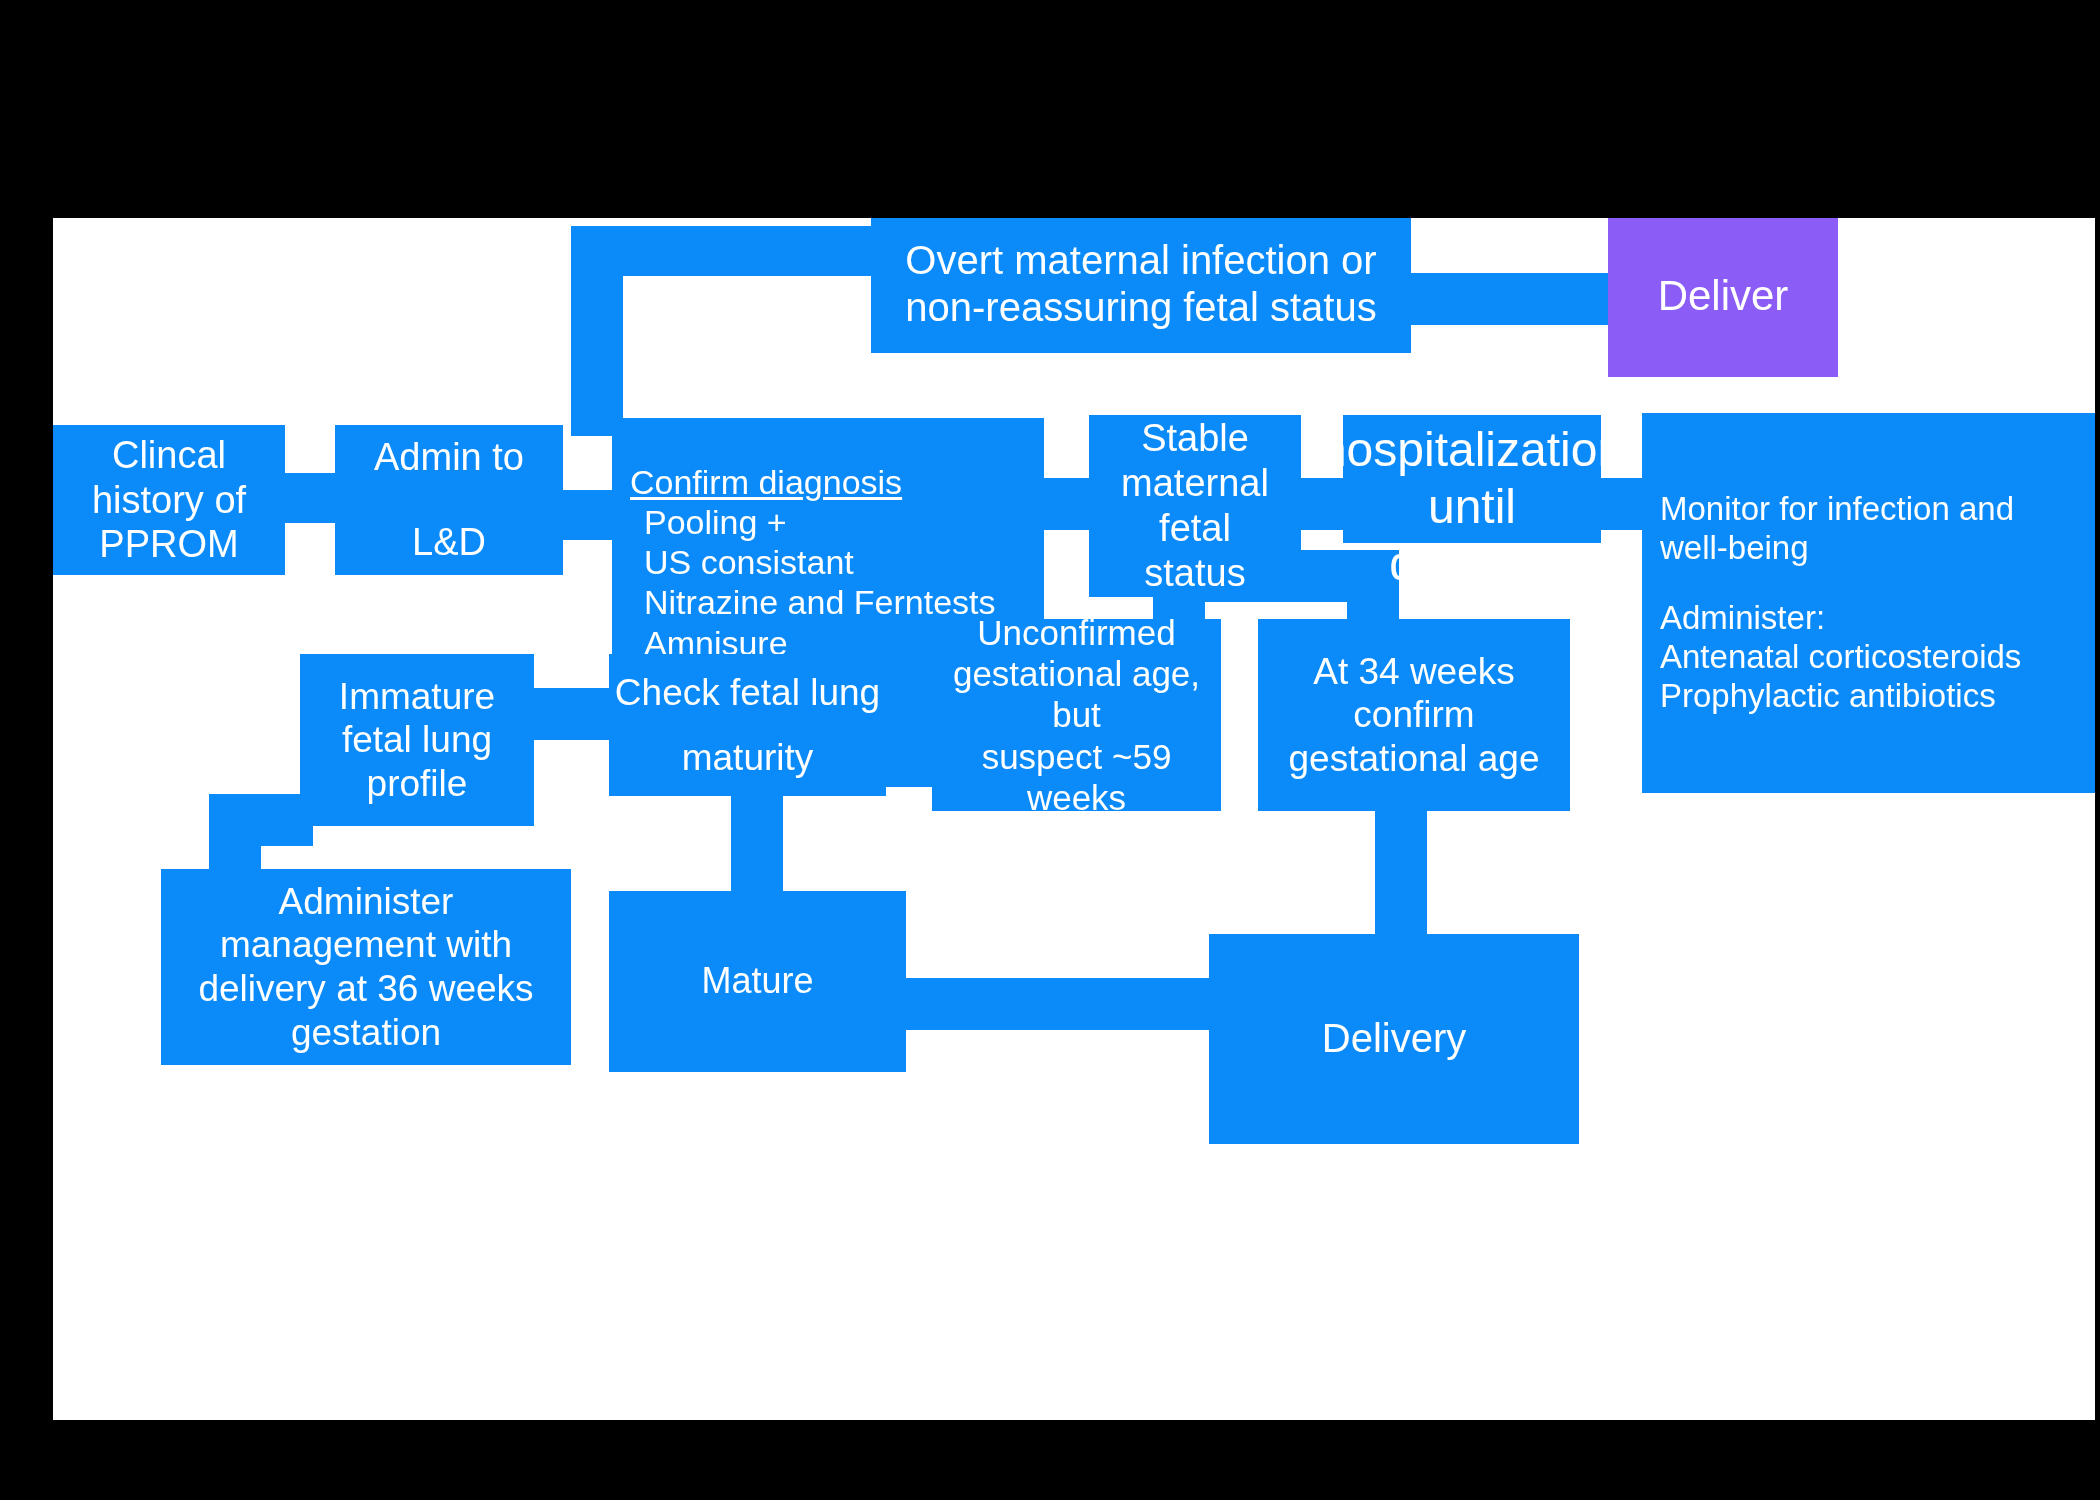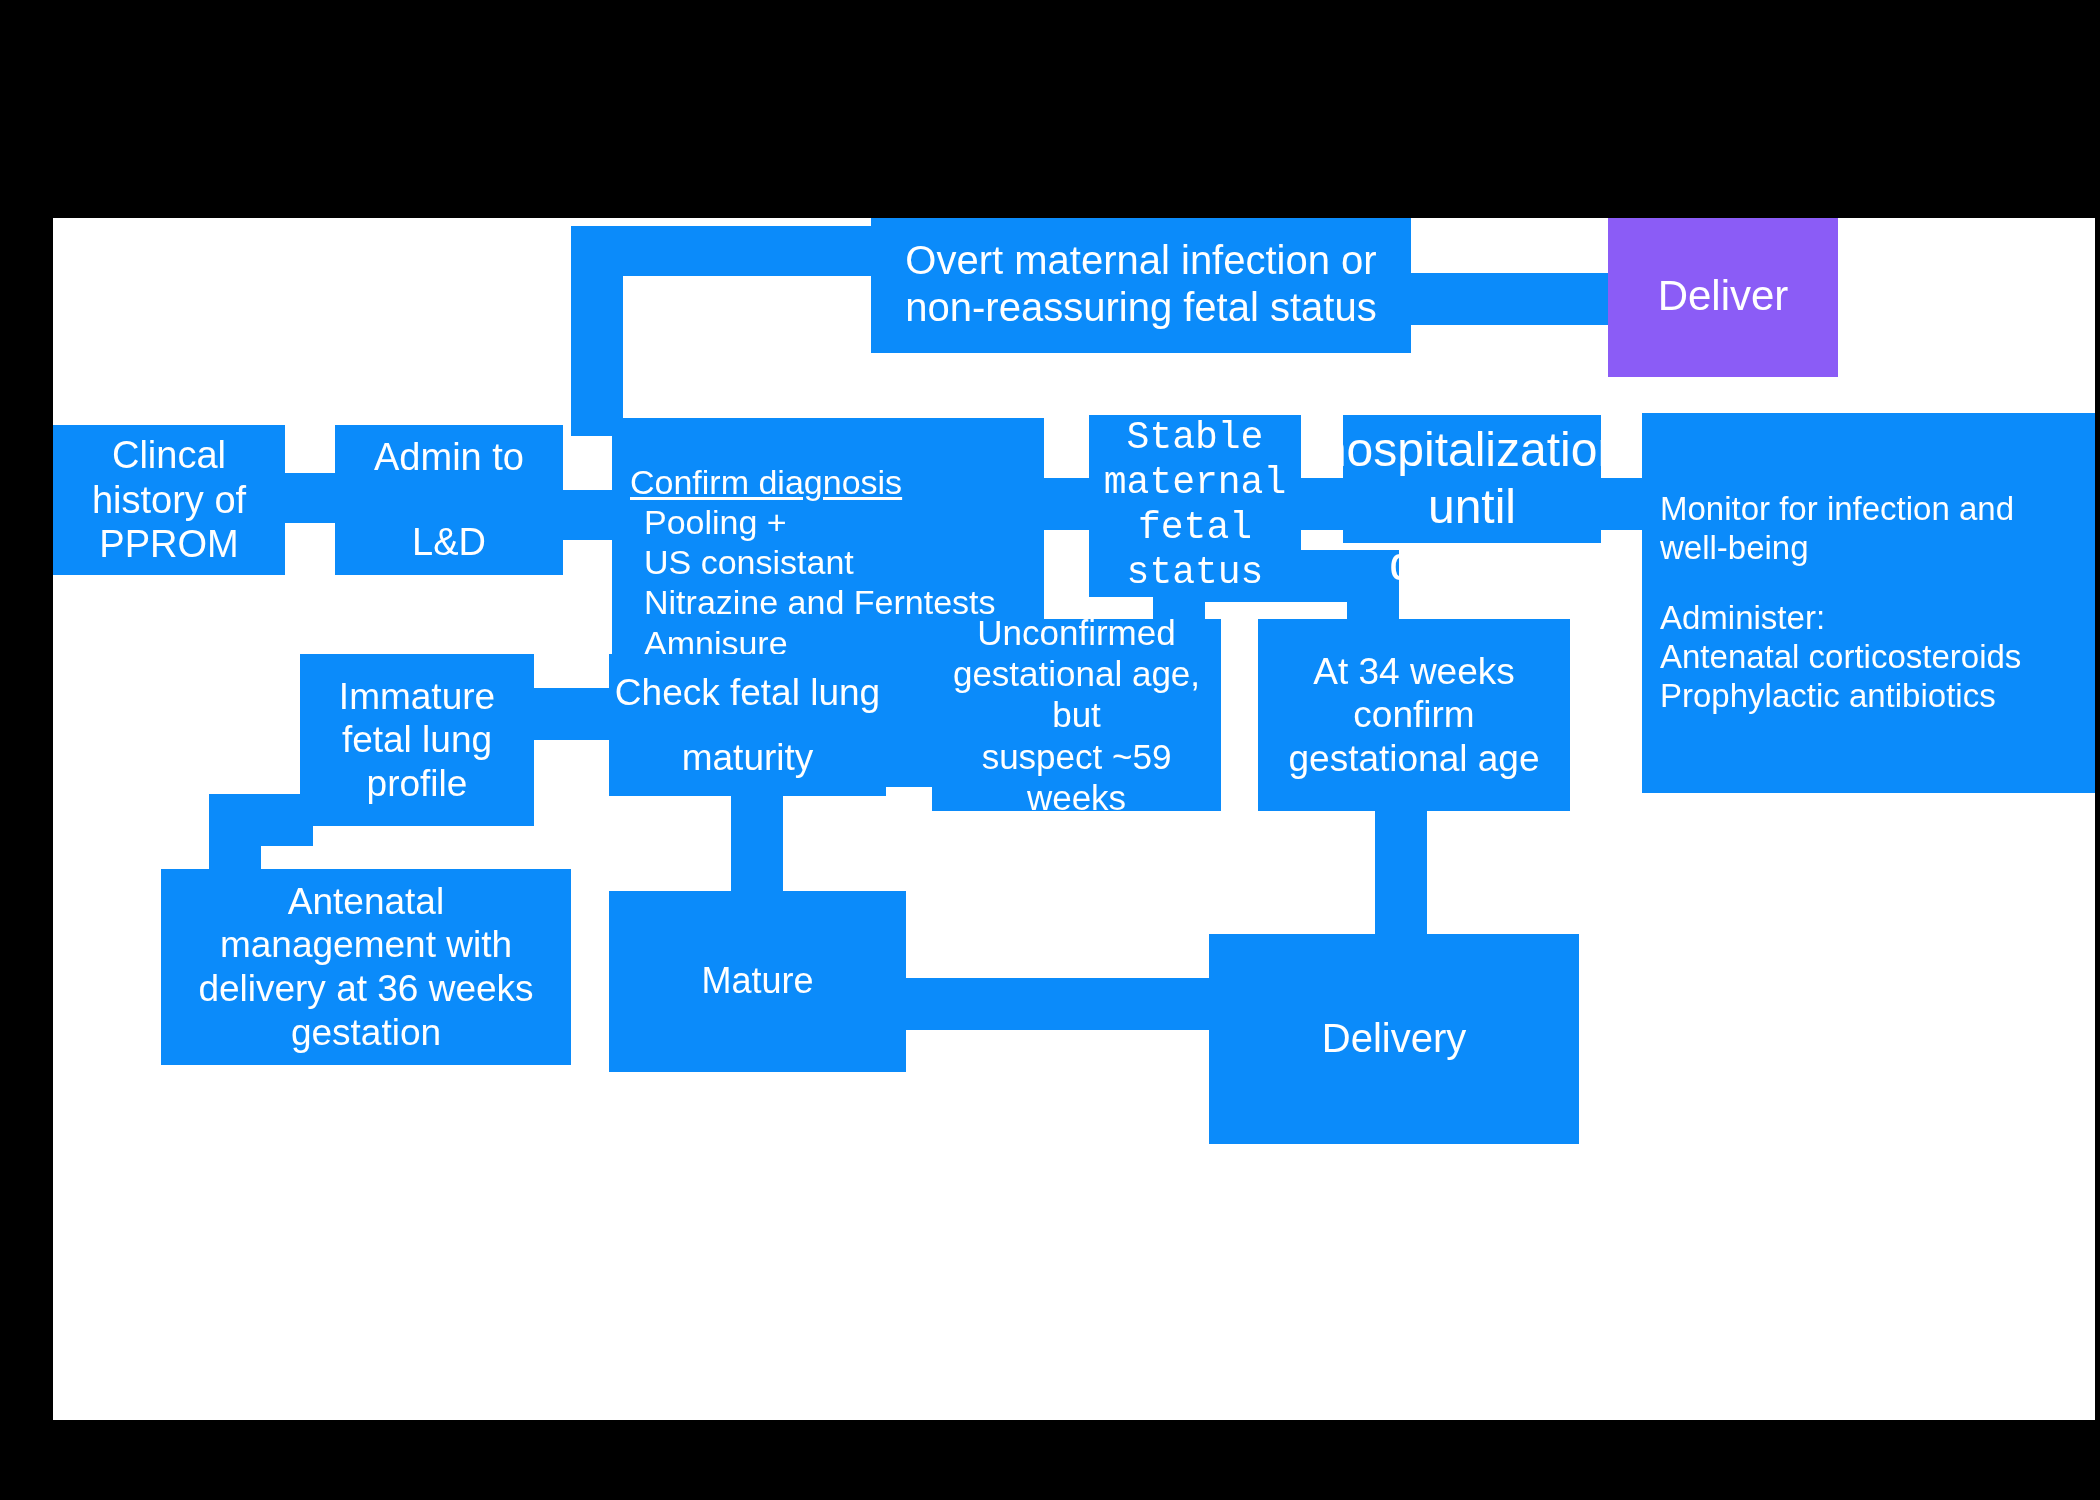--- a/index.html
+++ b/index.html
@@ -70,23 +70,23 @@
     <div class="connector" style="left: 156px; top: 576px; width: 52px; height: 95px; background: rgb(11, 139, 250);"></div>
     <div class="connector" style="left: 156px; top: 576px; width: 104px; height: 52px; background: rgb(11, 139, 250);"></div>
     <div class="connector" style="left: 678px; top: 560px; width: 52px; height: 130px; background: rgb(11, 139, 250);"></div>
     <div class="connector" style="left: 800px; top: 760px; width: 380px; height: 52px; background: rgb(11, 139, 250);"></div>
     <div class="connector" style="left: 1322px; top: 576px; width: 52px; height: 160px; background: rgb(11, 139, 250);"></div>
     <div class="node" style="left: 0px; top: 207px; width: 232px; height: 150px; font-size: 38px; background: rgb(11, 139, 250); color: rgb(255, 255, 255);"><span class="node-line">Clincal</span><span class="node-line">history of</span><span class="node-line">PPROM</span></div>
     <div class="node" style="left: 282px; top: 207px; width: 228px; height: 150px; font-size: 38px; background: rgb(11, 139, 250); color: rgb(255, 255, 255); gap: 40px;"><span class="node-line">Admin to</span><span class="node-line">L&amp;D</span></div>
     <div class="node left-align" style="left: 559px; top: 200px; width: 432px; height: 369px; font-size: 34px; background: rgb(11, 139, 250); color: rgb(255, 255, 255); padding-left: 18px; padding-right: 10px;"><span class="node-line underline-head">Confirm diagnosis</span><span class="node-line" style="padding-left: 14px;">Pooling +</span><span class="node-line" style="padding-left: 14px;">US consistant</span><span class="node-line" style="padding-left: 14px;">Nitrazine and Ferntests</span><span class="node-line" style="padding-left: 14px;">Amnisure</span><span class="node-line" style="padding-left: 14px;">Actim PROM</span><span class="node-line" style="padding-left: 14px;">ROM Plus</span></div>
     <div class="node" style="left: 818px; top: -3px; width: 540px; height: 138px; font-size: 40px; background: rgb(11, 139, 250); color: rgb(255, 255, 255);"><span class="node-line">Overt maternal infection or</span><span class="node-line">non-reassuring fetal status</span></div>
     <div class="node" style="left: 1555px; top: -3px; width: 230px; height: 162px; font-size: 42px; background: #8b5cf6; color: rgb(255, 255, 255);"><span class="node-line">Deliver</span></div>
-    <div class="node" style="left: 1036px; top: 197px; width: 212px; height: 182px; font-size: 38px; background: rgb(11, 139, 250); color: rgb(255, 255, 255); font-family: Liberation Mono, monospace;"><span class="node-line">Stable</span><span class="node-line">maternal</span><span class="node-line">fetal</span><span class="node-line">status</span></div>
+    <div class="node" style="left: 1036px; top: 197px; width: 212px; height: 182px; font-size: 38px; background: rgb(11, 139, 250); color: rgb(255, 255, 255);"><span class="node-line">Stable</span><span class="node-line">maternal</span><span class="node-line">fetal</span><span class="node-line">status</span></div>
     <div class="node" style="left: 1290px; top: 197px; width: 258px; height: 128px; font-size: 48px; background: rgb(11, 139, 250); color: rgb(255, 255, 255); justify-content: center;"><span class="node-line">Consider</span><span class="node-line">hospitalization</span><span class="node-line">until</span><span class="node-line">delivery</span></div>
     <div class="node left-align" style="left: 1589px; top: 195px; width: 453px; height: 380px; font-size: 33px; background: rgb(11, 139, 250); color: rgb(255, 255, 255); padding-left: 18px; padding-right: 10px;"><span class="node-line">Monitor for infection and</span><span class="node-line">well-being</span><span class="spacer-line"></span><span class="node-line">Administer:</span><span class="node-line">  Antenatal corticosteroids</span><span class="node-line">  Prophylactic antibiotics</span></div>
     <div class="node" style="left: 879px; top: 401px; width: 289px; height: 192px; font-size: 35px; background: rgb(11, 139, 250); color: rgb(255, 255, 255);"><span class="node-line">Unconfirmed</span><span class="node-line">gestational age, but</span><span class="node-line">suspect ~59 weeks</span></div>
     <div class="node" style="left: 1205px; top: 401px; width: 312px; height: 192px; font-size: 37px; background: rgb(11, 139, 250); color: rgb(255, 255, 255);"><span class="node-line">At 34 weeks</span><span class="node-line">confirm</span><span class="node-line">gestational age</span></div>
     <div class="node" style="left: 556px; top: 436px; width: 277px; height: 142px; font-size: 37px; background: rgb(11, 139, 250); color: rgb(255, 255, 255); gap: 21px;"><span class="node-line">Check fetal lung</span><span class="node-line">maturity</span></div>
     <div class="node" style="left: 247px; top: 436px; width: 234px; height: 172px; font-size: 37px; background: rgb(11, 139, 250); color: rgb(255, 255, 255);"><span class="node-line">Immature</span><span class="node-line">fetal lung</span><span class="node-line">profile</span></div>
-    <div class="node" style="left: 108px; top: 651px; width: 410px; height: 196px; font-size: 37px; background: rgb(11, 139, 250); color: rgb(255, 255, 255);"><span class="node-line">Antenatal</span><span class="node-line">management with</span><span class="node-line">delivery at 36 weeks</span><span class="node-line">gestation</span></div>
+    <div class="node" style="left: 108px; top: 651px; width: 410px; height: 196px; font-size: 37px; background: rgb(11, 139, 250); color: rgb(255, 255, 255);"><span class="node-line">Administer</span><span class="node-line">management with</span><span class="node-line">delivery at 36 weeks</span><span class="node-line">gestation</span></div>
     <div class="node" style="left: 556px; top: 673px; width: 297px; height: 181px; font-size: 36px; background: rgb(11, 139, 250); color: rgb(255, 255, 255);"><span class="node-line">Mature</span></div>
     <div class="node" style="left: 1156px; top: 716px; width: 370px; height: 210px; font-size: 40px; background: rgb(11, 139, 250); color: rgb(255, 255, 255);"><span class="node-line">Delivery</span></div>
   </div>
 
 </body></html>

